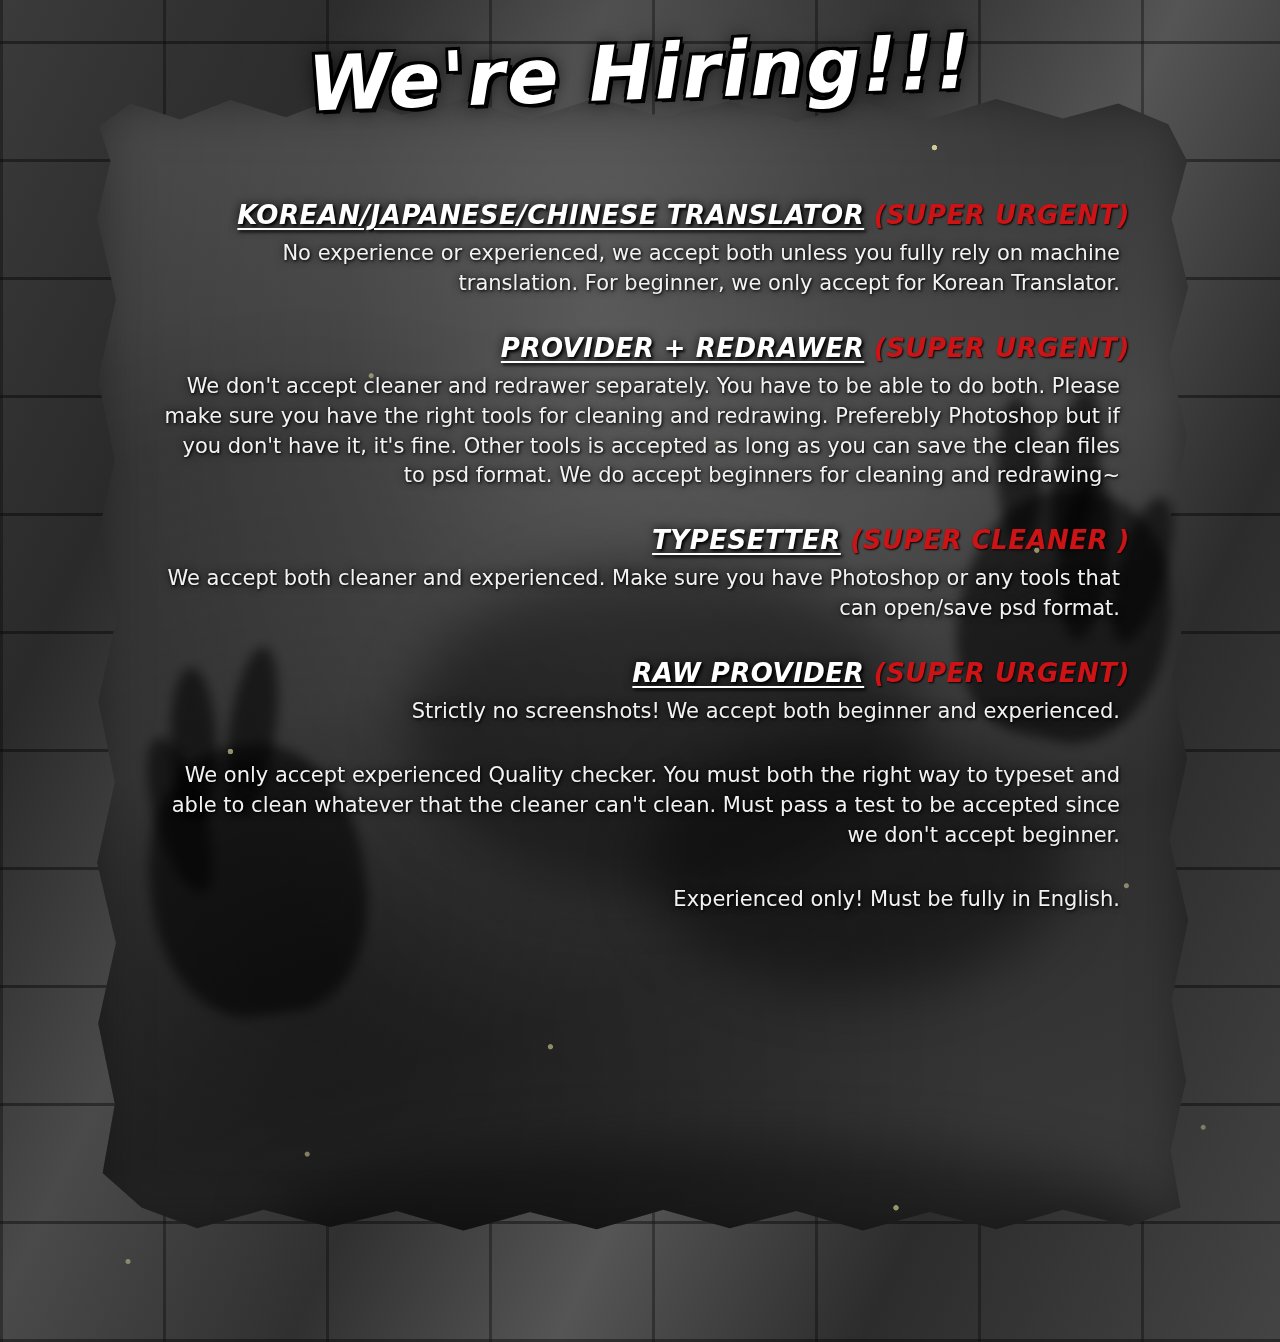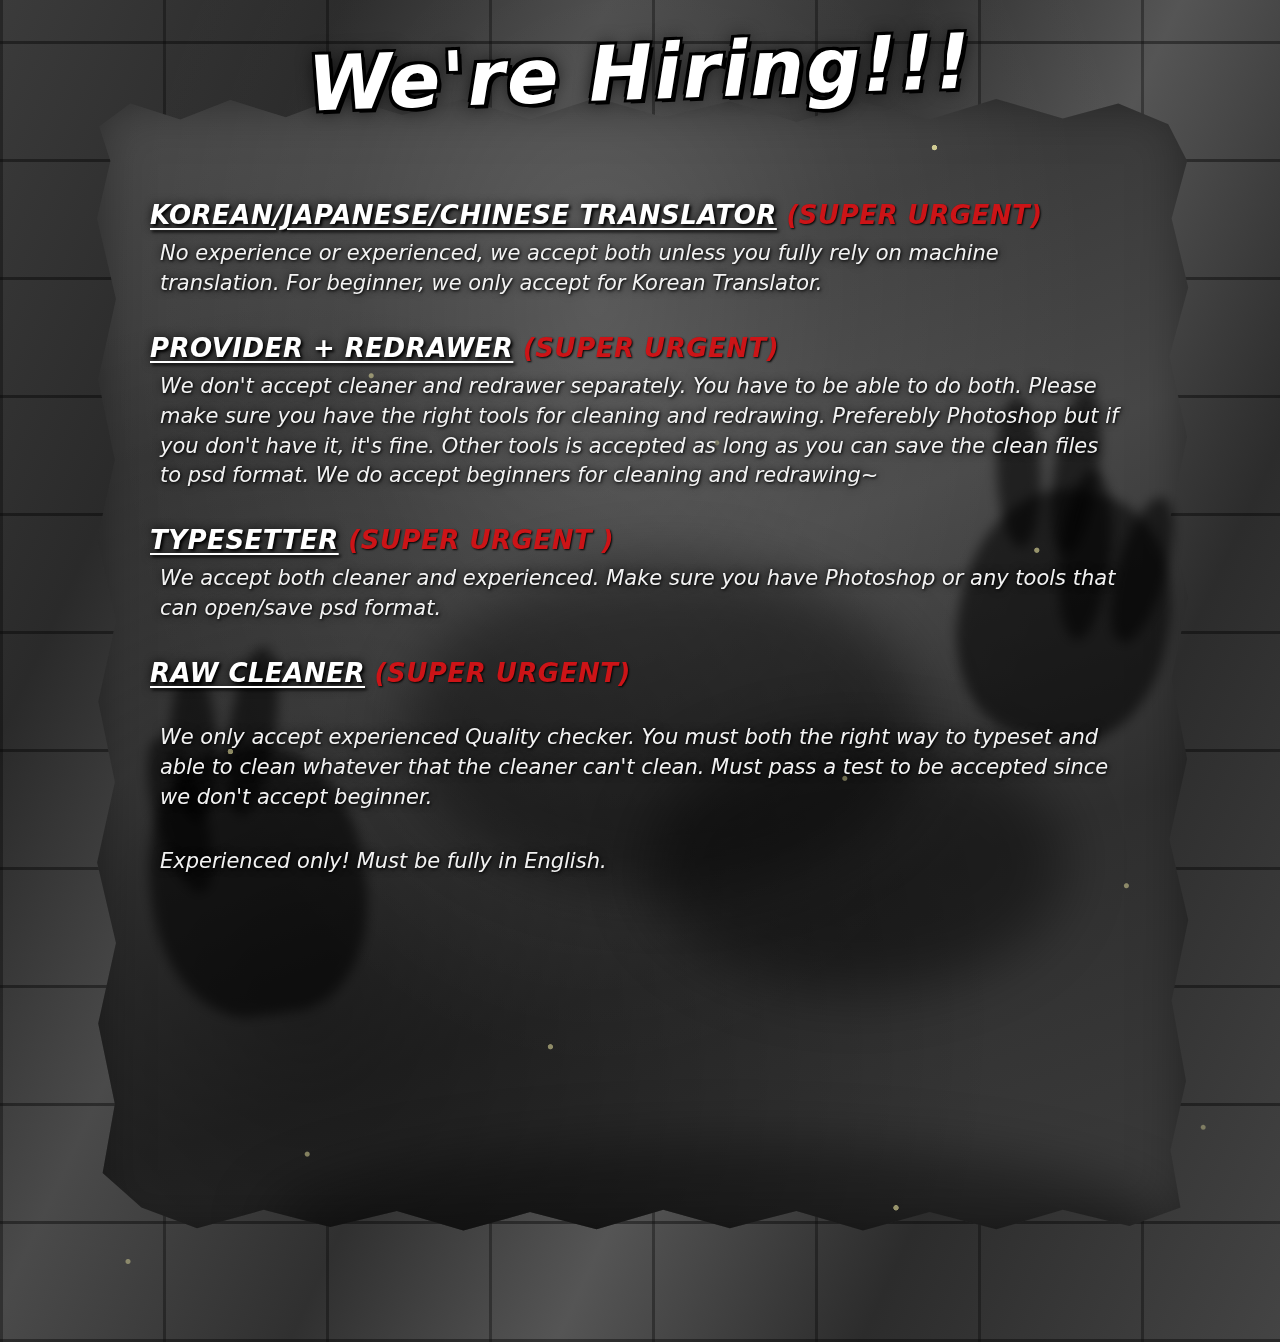--- a/index.html
+++ b/index.html
@@ -141,21 +141,21 @@
     transform: rotate(-2deg);
     z-index: 5;
   }
 
   
   .content {
     position: absolute;
     left: 150px;
     top: 200px;
     width: 980px;
-    text-align: left;
+    text-align: right;
     z-index: 4;
   }
   .job { margin-bottom: 34px; }
   .job-head {
     font-family: "DejaVu Sans", sans-serif;
     font-style: italic;
     font-weight: bold;
     font-size: 26px;
     letter-spacing: 0.5px;
     color: #ffffff;
@@ -167,21 +167,20 @@
     text-decoration: underline;
     text-underline-offset: 4px;
   }
   .job-tag {
     color: #cc1417;
     text-decoration: none;
     text-shadow: 1px 1px 2px rgba(0,0,0,0.95);
   }
   .job-desc {
     font-family: "DejaVu Sans", sans-serif;
-    font-style: italic;
     font-size: 21px;
     line-height: 1.42;
     color: #f2f2f2;
     text-shadow: 1px 1px 3px rgba(0,0,0,0.95), 0 0 8px rgba(0,0,0,0.75);
     padding: 0 10px;
   }
 </style>
 </head>
 <body>
 
@@ -220,30 +219,31 @@
       <div class="job-head">
         <span class="job-role">PROVIDER + REDRAWER</span>
         <span class="job-tag">(SUPER URGENT)</span>
       </div>
       <div class="job-desc">We don't accept cleaner and redrawer separately. You have to be able to do both. Please make sure you have the right tools for cleaning and redrawing. Preferebly Photoshop but if you don't have it, it's fine. Other tools is accepted as long as you can save the clean files to psd format. We do accept beginners for cleaning and redrawing~</div>
     </div>
 
     <div class="job">
       <div class="job-head">
         <span class="job-role">TYPESETTER</span>
-        <span class="job-tag">(SUPER URGENT )</span>
+        <span class="job-tag">(SUPER CLEANER )</span>
       </div>
       <div class="job-desc">We accept both cleaner and experienced. Make sure you have Photoshop or any tools that can open/save psd format.</div>
     </div>
 
     <div class="job">
       <div class="job-head">
-        <span class="job-role">RAW CLEANER</span>
+        <span class="job-role">RAW PROVIDER</span>
         <span class="job-tag">(SUPER URGENT)</span>
       </div>
+      <div class="job-desc">Strictly no screenshots! We accept both beginner and experienced.</div>
     </div>
 
     <div class="job">
       <div class="job-desc">We only accept experienced Quality checker. You must both the right way to typeset and able to clean whatever that the cleaner can't clean. Must pass a test to be accepted since we don't accept beginner.</div>
     </div>
 
     <div class="job">
       <div class="job-desc">Experienced only! Must be fully in English.</div>
     </div>
 

